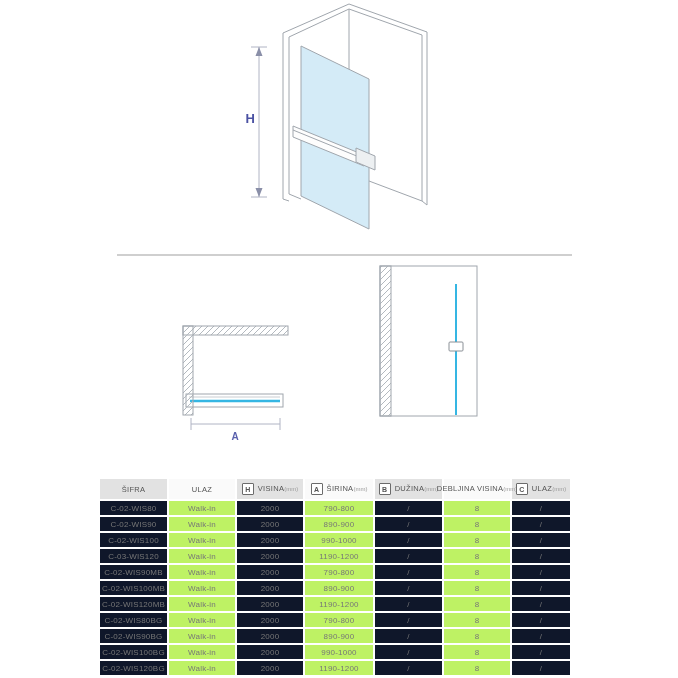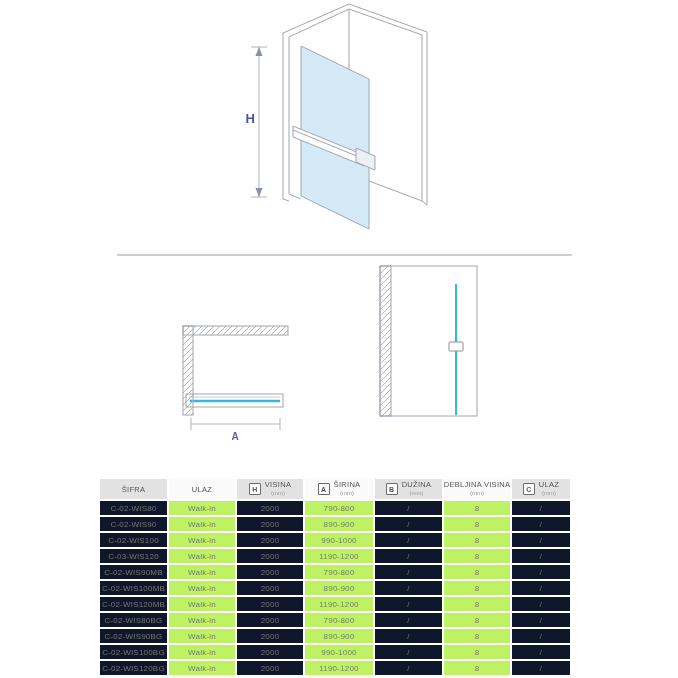--- a/index.html
+++ b/index.html
@@ -21,21 +21,21 @@
   .g{background:#0f172a;}
   .w{background:#bef264;}
   th.g{background:#e2e2e2;}
   th.w{background:#fafafa;}
   .hcell{display:flex;align-items:center;justify-content:center;gap:4px;height:100%;}
   .box{
     width:10px;height:10px;border:1px solid #6b6b6b;background:#fff;
     display:flex;align-items:center;justify-content:center;
     font-size:7px;font-weight:bold;color:#555;flex:0 0 auto;border-radius:1px;
   }
-  .stack{display:flex;flex-direction:column;align-items:center;line-height:1.15;}
+  .stack{display:flex;flex-direction:row;align-items:center;line-height:1.15;}
   .lbl{font-size:7.5px;color:#555;letter-spacing:.3px;white-space:nowrap;}
   .unit{font-size:6px;color:#9b9b9b;}
 </style>
 </head>
 <body>
 
 <div class="canvas">
 
   <svg width="678" height="452" viewBox="0 0 678 452">
     <defs>

